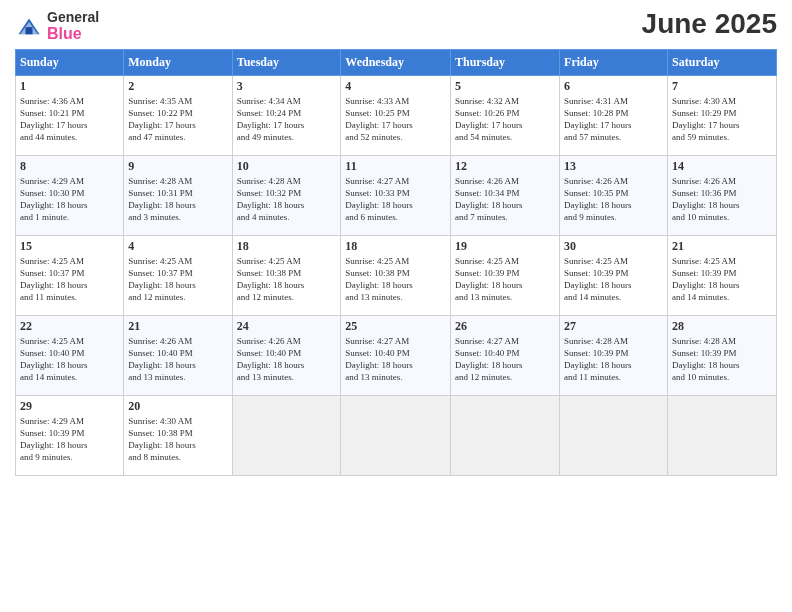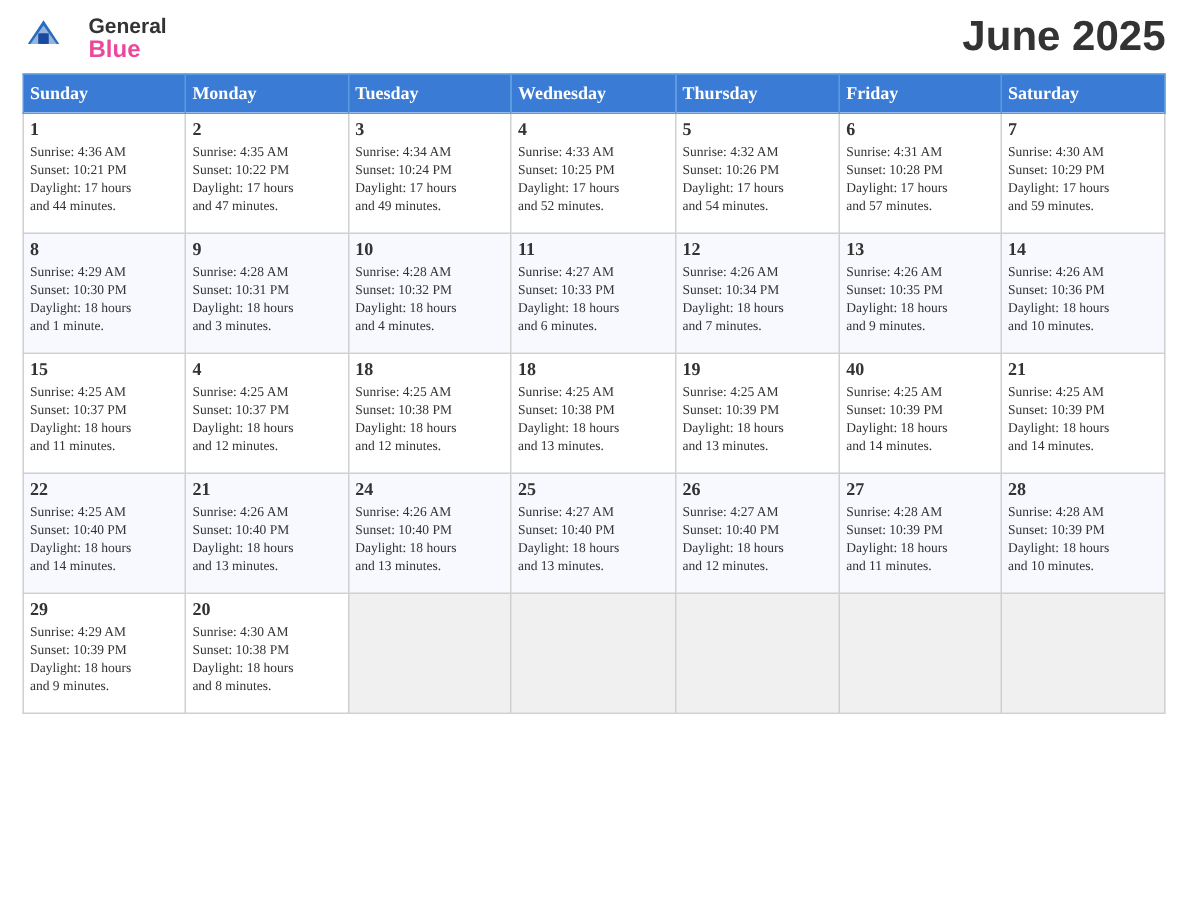--- a/index.html
+++ b/index.html
@@ -17,22 +17,22 @@
       padding: 10px 15px;
     }
     .header {
       display: flex;
       justify-content: space-between;
       align-items: flex-start;
       margin-bottom: 6px;
     }
     .logo {
       display: flex;
-      align-items: flex-start;
-      gap: 16px;
+      align-items: flex-end;
+      gap: 4px;
     }
     .logo-text {
       display: flex;
       flex-direction: column;
       line-height: 1.1;
     }
     .logo-general {
       font-size: 14px;
       font-weight: bold;
       color: #333;
@@ -268,21 +268,21 @@
 and 13 minutes.</div>
           </td>
           <td>
             <span class="day-num">19</span>
             <div class="day-info" style="white-space: pre-line;">Sunrise: 4:25 AM
 Sunset: 10:39 PM
 Daylight: 18 hours
 and 13 minutes.</div>
           </td>
           <td>
-            <span class="day-num">40</span>
+            <span class="day-num">30</span>
             <div class="day-info" style="white-space: pre-line;">Sunrise: 4:25 AM
 Sunset: 10:39 PM
 Daylight: 18 hours
 and 14 minutes.</div>
           </td>
           <td>
             <span class="day-num">21</span>
             <div class="day-info" style="white-space: pre-line;">Sunrise: 4:25 AM
 Sunset: 10:39 PM
 Daylight: 18 hours

